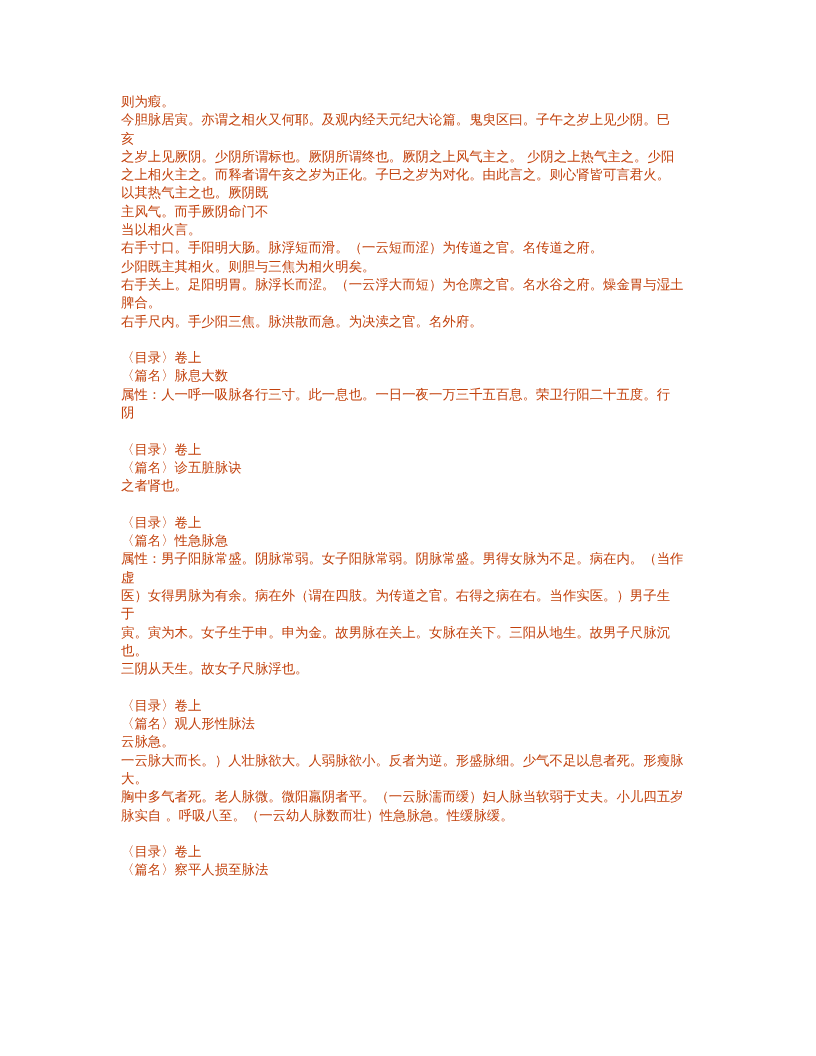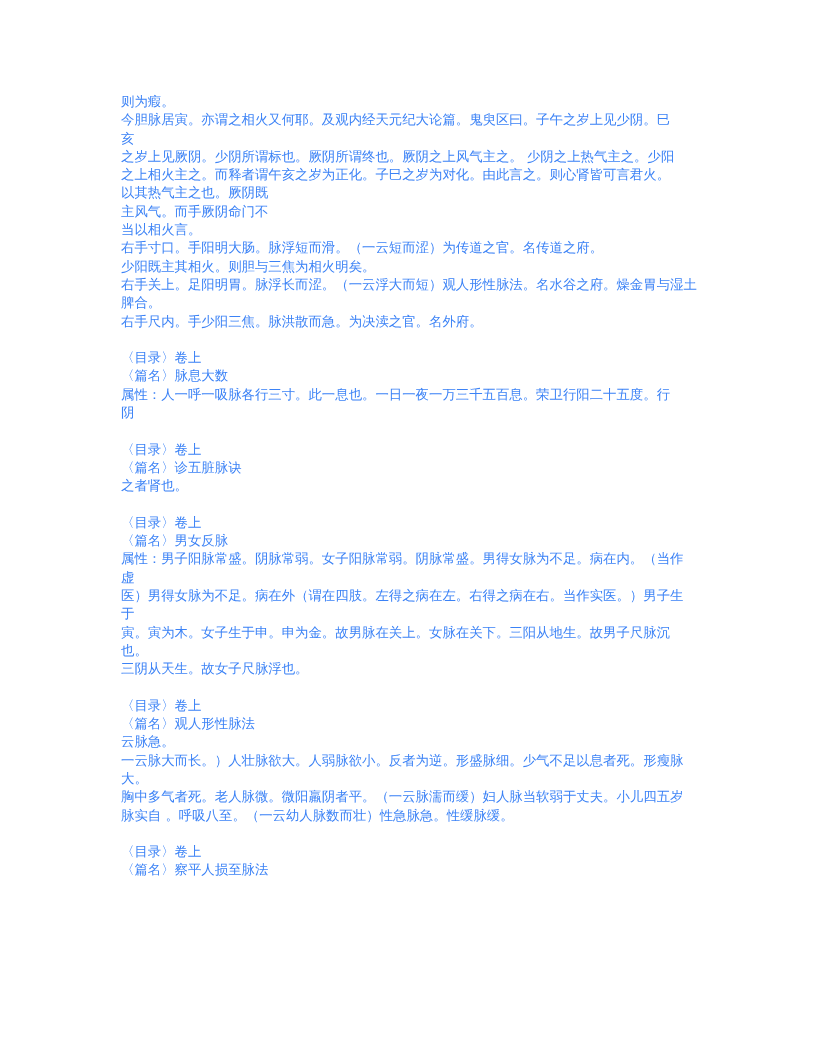--- a/index.html
+++ b/index.html
@@ -14,21 +14,21 @@
       overflow: hidden;
     }
     .page {
       position: absolute;
       left: 121px;
       top: 93px;
       width: 600px;
       font-family: "DejaVu Serif", "Liberation Serif", serif;
       font-size: 13.4px;
       line-height: 18.3px;
-      color: #3b82f6;
+      color: #c2410c;
     }
     .line {
       display: block;
       white-space: pre;
       height: 18.3px;
     }
   </style>
 </head>
 <body>
 
@@ -36,38 +36,38 @@
   <span class="line">则为瘕。</span>
   <span class="line">今胆脉居寅。亦谓之相火又何耶。及观内经天元纪大论篇。鬼臾区曰。子午之岁上见少阴。巳</span>
   <span class="line">亥</span>
   <span class="line">之岁上见厥阴。少阴所谓标也。厥阴所谓终也。厥阴之上风气主之。 少阴之上热气主之。少阳</span>
   <span class="line">之上相火主之。而释者谓午亥之岁为正化。子巳之岁为对化。由此言之。则心肾皆可言君火。</span>
   <span class="line">以其热气主之也。厥阴既</span>
   <span class="line">主风气。而手厥阴命门不</span>
   <span class="line">当以相火言。</span>
   <span class="line">右手寸口。手阳明大肠。脉浮短而滑。（一云短而涩）为传道之官。名传道之府。</span>
   <span class="line">少阳既主其相火。则胆与三焦为相火明矣。</span>
-  <span class="line">右手关上。足阳明胃。脉浮长而涩。（一云浮大而短）观人形性脉法。名水谷之府。燥金胃与湿土</span>
+  <span class="line">右手关上。足阳明胃。脉浮长而涩。（一云浮大而短）为仓廪之官。名水谷之府。燥金胃与湿土</span>
   <span class="line">脾合。</span>
   <span class="line">右手尺内。手少阳三焦。脉洪散而急。为决渎之官。名外府。</span>
   <span class="line"></span>
   <span class="line">〈目录〉卷上</span>
   <span class="line">〈篇名〉脉息大数</span>
   <span class="line">属性：人一呼一吸脉各行三寸。此一息也。一日一夜一万三千五百息。荣卫行阳二十五度。行</span>
   <span class="line">阴</span>
   <span class="line"></span>
   <span class="line">〈目录〉卷上</span>
   <span class="line">〈篇名〉诊五脏脉诀</span>
   <span class="line">之者肾也。</span>
   <span class="line"></span>
   <span class="line">〈目录〉卷上</span>
-  <span class="line">〈篇名〉男女反脉</span>
+  <span class="line">〈篇名〉性急脉急</span>
   <span class="line">属性：男子阳脉常盛。阴脉常弱。女子阳脉常弱。阴脉常盛。男得女脉为不足。病在内。（当作</span>
   <span class="line">虚</span>
-  <span class="line">医）男得女脉为不足。病在外（谓在四肢。左得之病在左。右得之病在右。当作实医。）男子生</span>
+  <span class="line">医）女得男脉为有余。病在外（谓在四肢。为传道之官。右得之病在右。当作实医。）男子生</span>
   <span class="line">于</span>
   <span class="line">寅。寅为木。女子生于申。申为金。故男脉在关上。女脉在关下。三阳从地生。故男子尺脉沉</span>
   <span class="line">也。</span>
   <span class="line">三阴从天生。故女子尺脉浮也。</span>
   <span class="line"></span>
   <span class="line">〈目录〉卷上</span>
   <span class="line">〈篇名〉观人形性脉法</span>
   <span class="line">云脉急。</span>
   <span class="line">一云脉大而长。）人壮脉欲大。人弱脉欲小。反者为逆。形盛脉细。少气不足以息者死。形瘦脉</span>
   <span class="line">大。</span>

